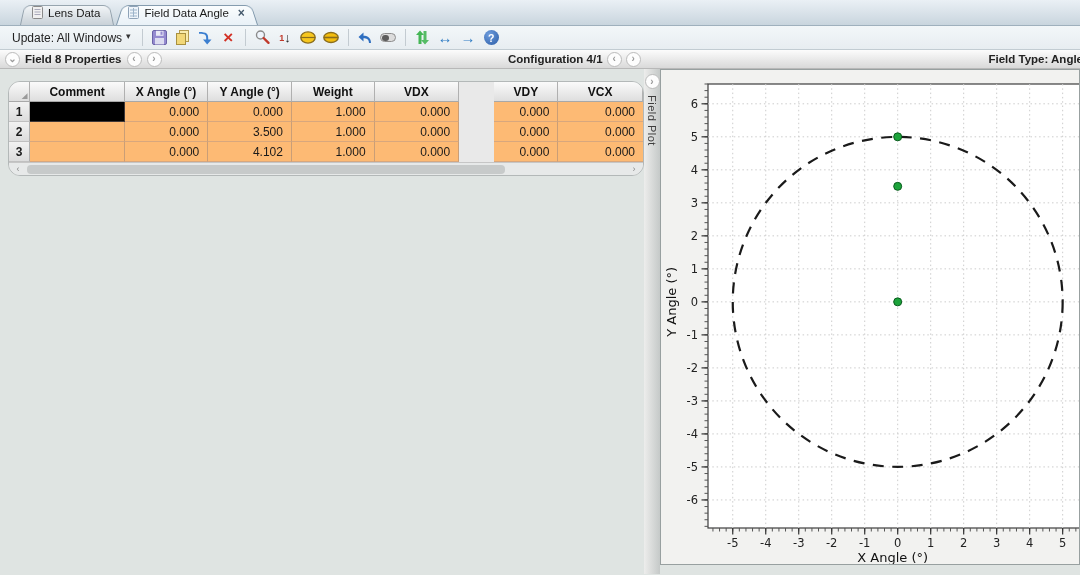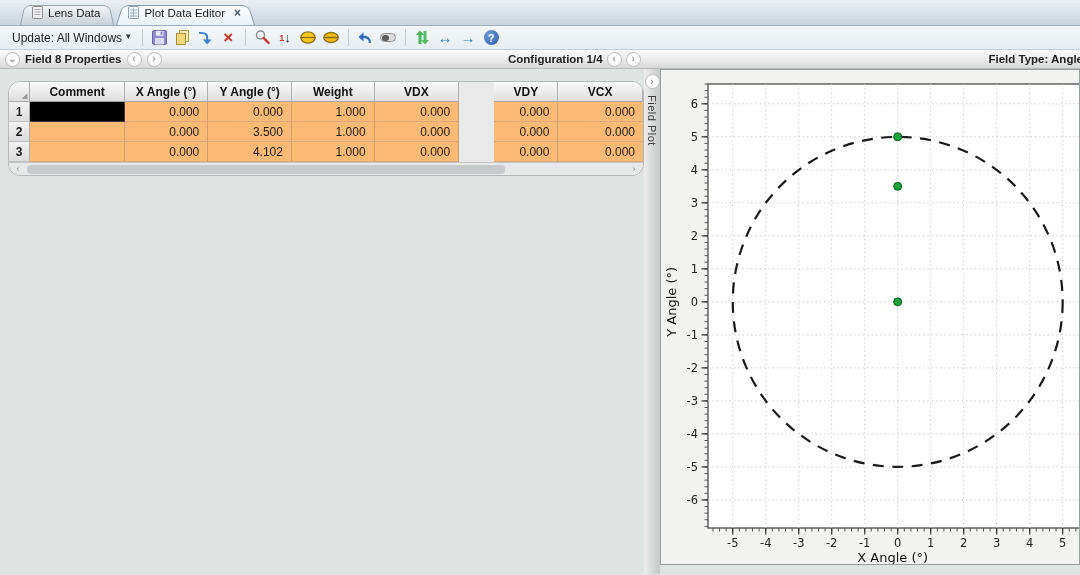--- a/index.html
+++ b/index.html
@@ -99,21 +99,21 @@
       </span>
       <span>Lens Data</span>
     </div>
     <div class="tab active">
       <span class="tabicon">
         <svg width="11" height="13" viewBox="0 0 11 13">
             <rect x="0.5" y="0.5" width="10" height="12" rx="1" fill="#eef4fa" stroke="#8fa3b8"></rect>
             <path d="M2 4 H9 M2 7 H9 M2 10 H9 M5.5 2 V11" stroke="#9db4ca" fill="none"></path>
           </svg>
       </span>
-      <span>Plot Data Editor</span>
+      <span>Field Data Angle</span>
       <span class="close">×</span>
     </div>
   </div>
 
   <div class="toolbar">
     <span class="update">
       <span>Update: All Windows</span>
       <span class="darr">▾</span>
     </span>
     <span class="tsep"></span>
@@ -196,21 +196,21 @@
   </div>
 
   <div class="sectionbar">
     <div class="sb-left">
       <span class="circlebtn">⌄</span>
       <span>Field  8 Properties</span>
       <span class="circlebtn">‹</span>
       <span class="circlebtn">›</span>
     </div>
     <div class="sb-center">
-      <span>Configuration 1/4</span>
+      <span>Configuration 4/1</span>
       <span class="circlebtn">‹</span>
       <span class="circlebtn">›</span>
     </div>
     <div class="sb-right">Field Type: Angle</div>
   </div>
 
   <div class="content">
     <div class="left-pane">
       <div class="grid">
         <div class="trow thead">

